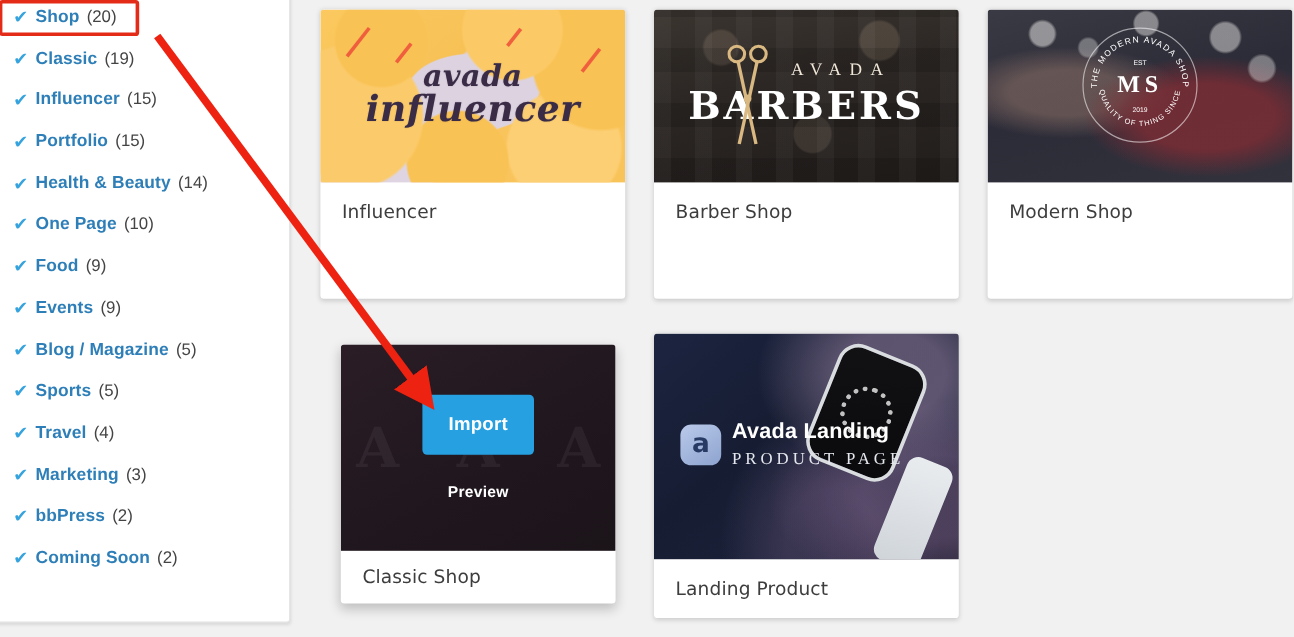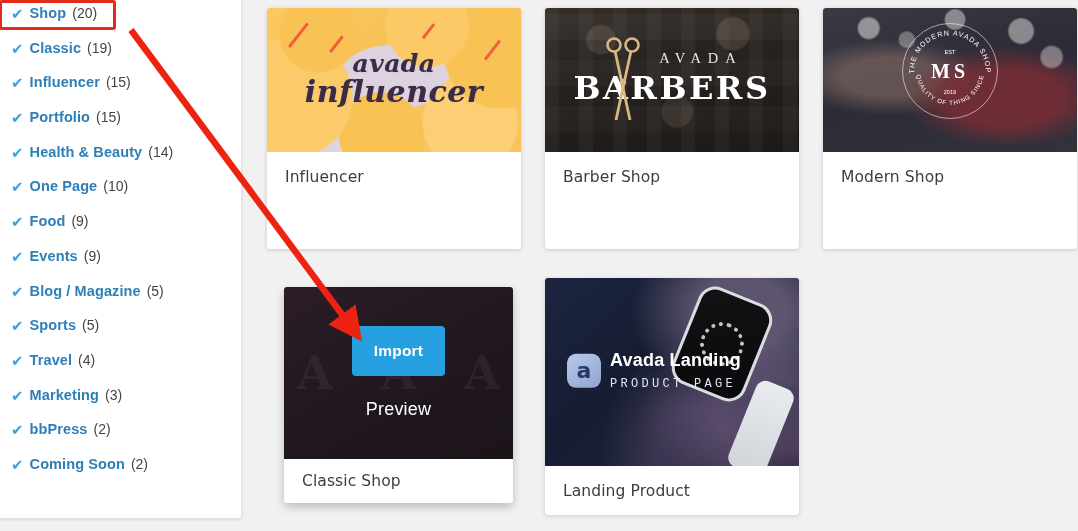--- a/index.html
+++ b/index.html
@@ -280,22 +280,22 @@
     border-radius: 4px;
     padding: 16px 22px;
     font-size: 15.5px;
     font-weight: 700;
     font-family: "Liberation Sans", sans-serif;
     cursor: pointer;
     letter-spacing: .2px;
   }
   #preview-link {
     color: #ffffff;
-    font-size: 18px;
-    font-weight: 400;
+    font-size: 13px;
+    font-weight: 700;
     font-family: "Liberation Sans", sans-serif;
     text-decoration: none;
     cursor: pointer;
     letter-spacing: .2px;
     margin-top: 9px;
   }
 
   
   .thumb-landing {
     background:
@@ -363,24 +363,24 @@
   }
   .landing-words .lw1 {
     color: #ffffff;
     font-size: 18px;
     font-weight: 700;
     letter-spacing: .2px;
     font-family: "Liberation Sans", sans-serif;
   }
   .landing-words .lw2 {
     color: #e4e7ee;
-    font-size: 12px;
+    font-size: 14px;
     letter-spacing: 3.3px;
     margin-top: 6px;
-    font-family: Liberation Mono, monospace;
+    font-family: Liberation Serif, serif;
   }
 
   
   #annotation-arrow {
     position: absolute;
     left: 0;
     top: 0;
     width: 1078px;
     height: 531px;
     pointer-events: none;

